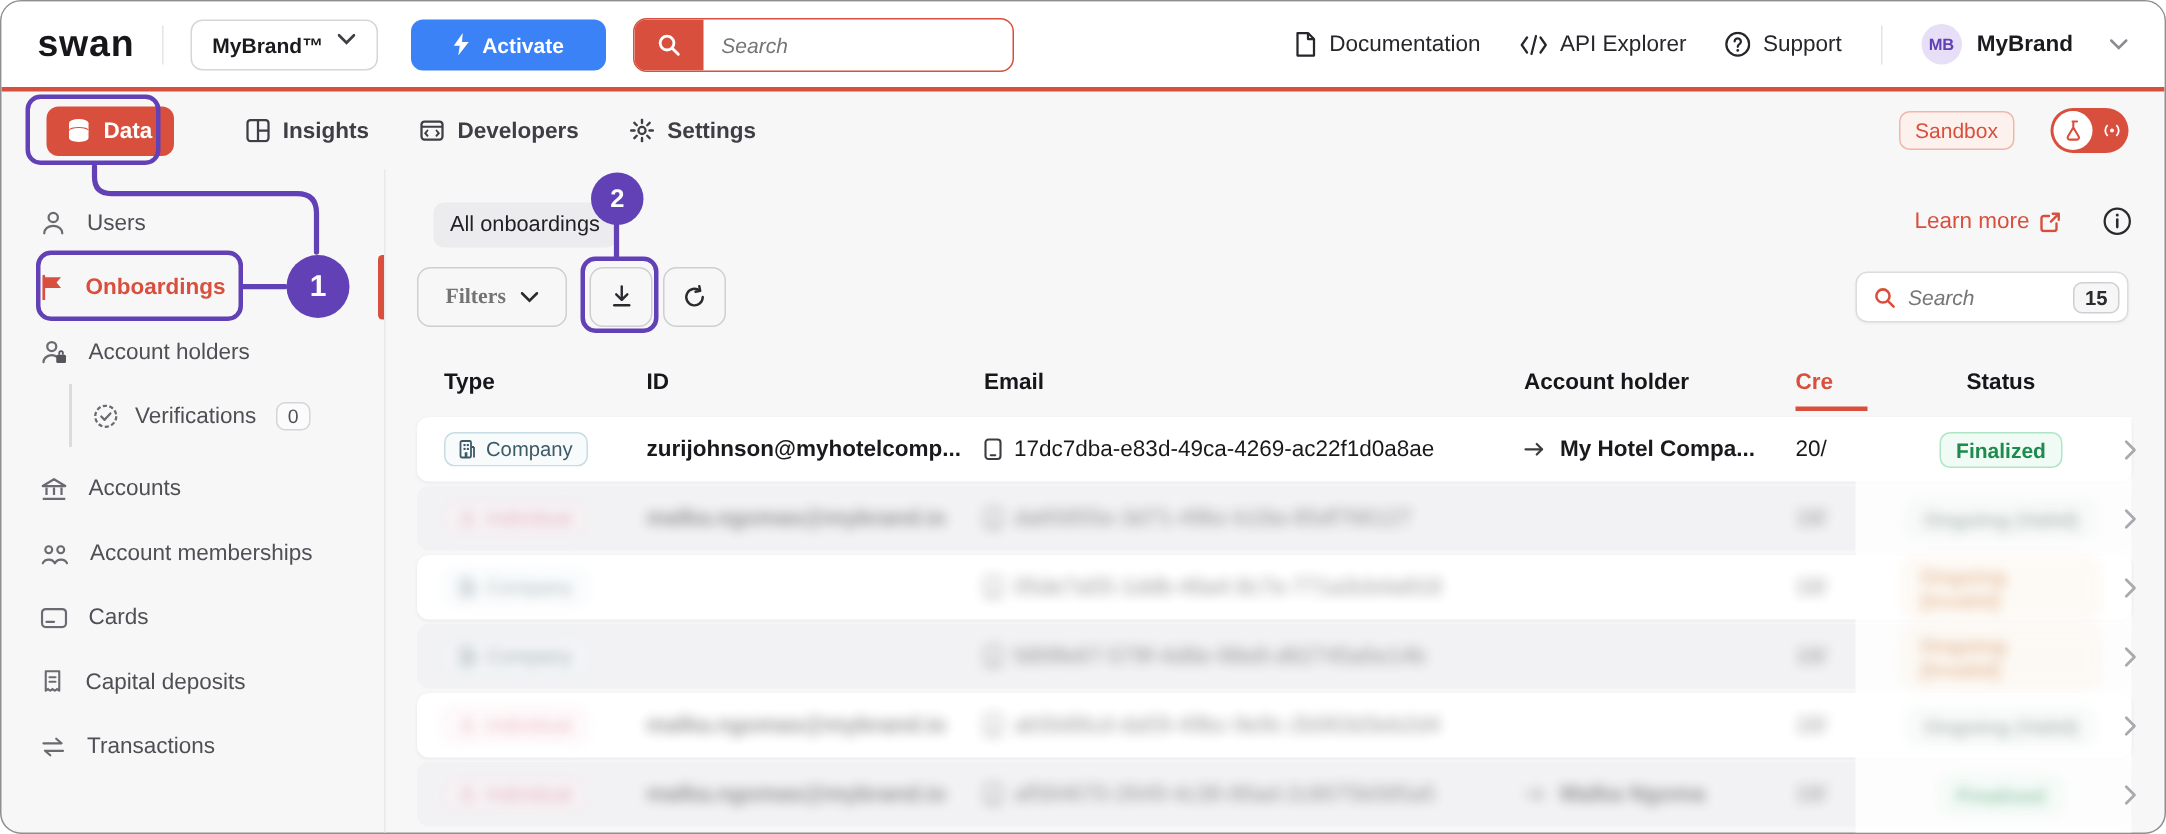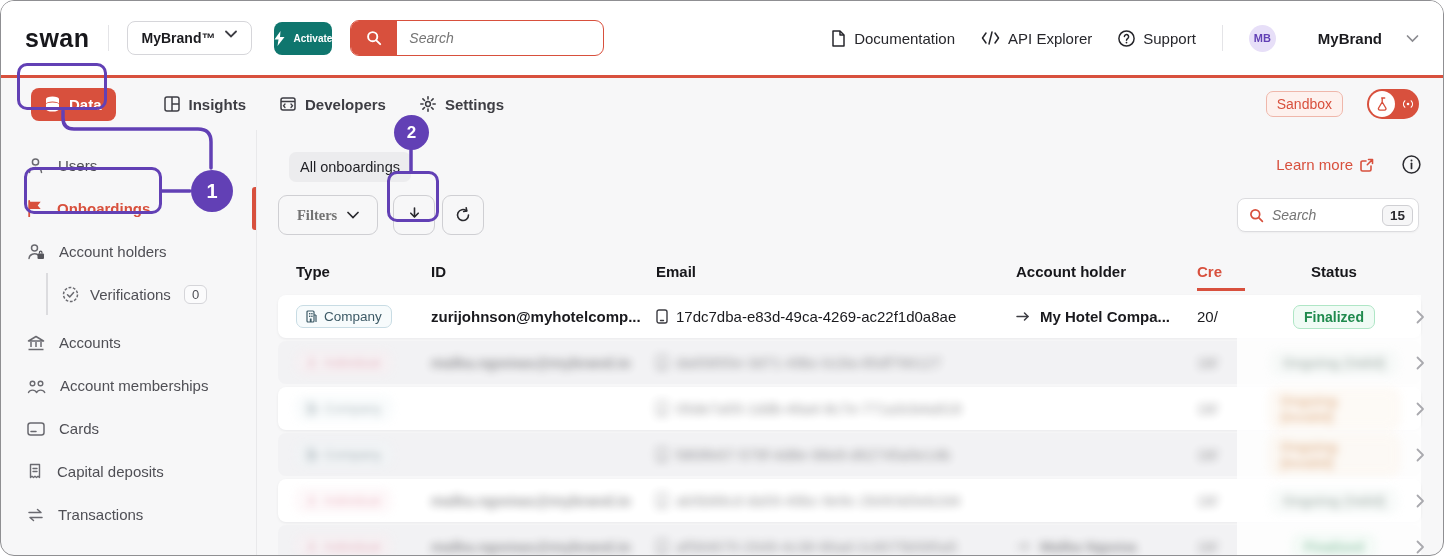--- a/index.html
+++ b/index.html
@@ -7,54 +7,54 @@
   body { font-family:"Liberation Sans", sans-serif; color:#1b1b1f; }
 
   .frame {
     position:relative; width:1444px; height:556px;
     border:1px solid #8f8f92; border-radius:14px; overflow:hidden;
     background:#f7f7f8;
   }
 
   
   .topbar {
-    height:74px; background:#ffffff; display:flex; align-items:center;
+    height:57px; background:#ffffff; display:flex; align-items:center;
     padding:0 24px; gap:18px;
   }
   .logo { font-size:25px; font-weight:bold; letter-spacing:.5px; color:#17171b; }
   .topbar-divider { width:1px; height:26px; background:#e4e4e7; }
   .brand-select {
     display:flex; align-items:flex-start; gap:10px; background:#fff;
     border:1px solid #d6d6da; border-radius:8px; padding:8px 14px;
     font-size:14px; font-weight:bold; color:#1b1b1f; cursor:pointer;
   }
   .activate-btn {
-    display:flex; align-items:center; gap:8px; background:#0f766e; color:#fff;
-    border:none; border-radius:8px; padding:9px 0; font-size:10px; font-weight:bold;
+    display:flex; align-items:center; gap:8px; background:#3b82f6; color:#fff;
+    border:none; border-radius:8px; padding:9px 28px; font-size:14px; font-weight:bold;
     cursor:pointer; margin-left:4px;
   }
   .top-search {
     display:flex; align-items:stretch; border:1px solid #d8503d; border-radius:9px;
     overflow:hidden; width:254px; height:36px; background:#fff;
   }
   .top-search .lens-box {
     width:46px; background:#d8503d; display:flex; align-items:center; justify-content:center;
   }
   .top-search input {
     border:none; outline:none; flex:1; padding:0 12px; font-size:14px; font-style:italic;
     color:#4b4b50; background:transparent; font-family:inherit;
   }
   .top-right { margin-left:auto; display:flex; align-items:center; gap:26px; }
   .top-link { display:flex; align-items:center; gap:8px; font-size:15px; color:#26262b; cursor:pointer; }
   .account-chip { display:flex; align-items:center; gap:10px; cursor:pointer; }
   .avatar {
     width:27px; height:27px; border-radius:50%; background:#e7dff8; color:#6240b5;
     font-size:11px; font-weight:bold; display:flex; align-items:center; justify-content:center;
   }
-  .account-name { font-size:15px; font-weight:bold; color:#1b1b1f;margin-left:32px; }
+  .account-name { font-size:15px; font-weight:bold; color:#1b1b1f; }
   .redline { height:3px; background:#d8503d; }
 
   
   .navbar { height:52px; display:flex; align-items:center; padding:0 24px; gap:34px; }
   .nav-item { display:flex; align-items:center; gap:9px; font-size:15px; font-weight:bold;
     color:#3e3e44; cursor:pointer; }
   .nav-item.active {
     background:#d8503d; color:#fff; border-radius:8px; padding:8px 14px; margin-left:6px;
   }
   .nav-right { margin-left:auto; display:flex; align-items:center; gap:24px; }

